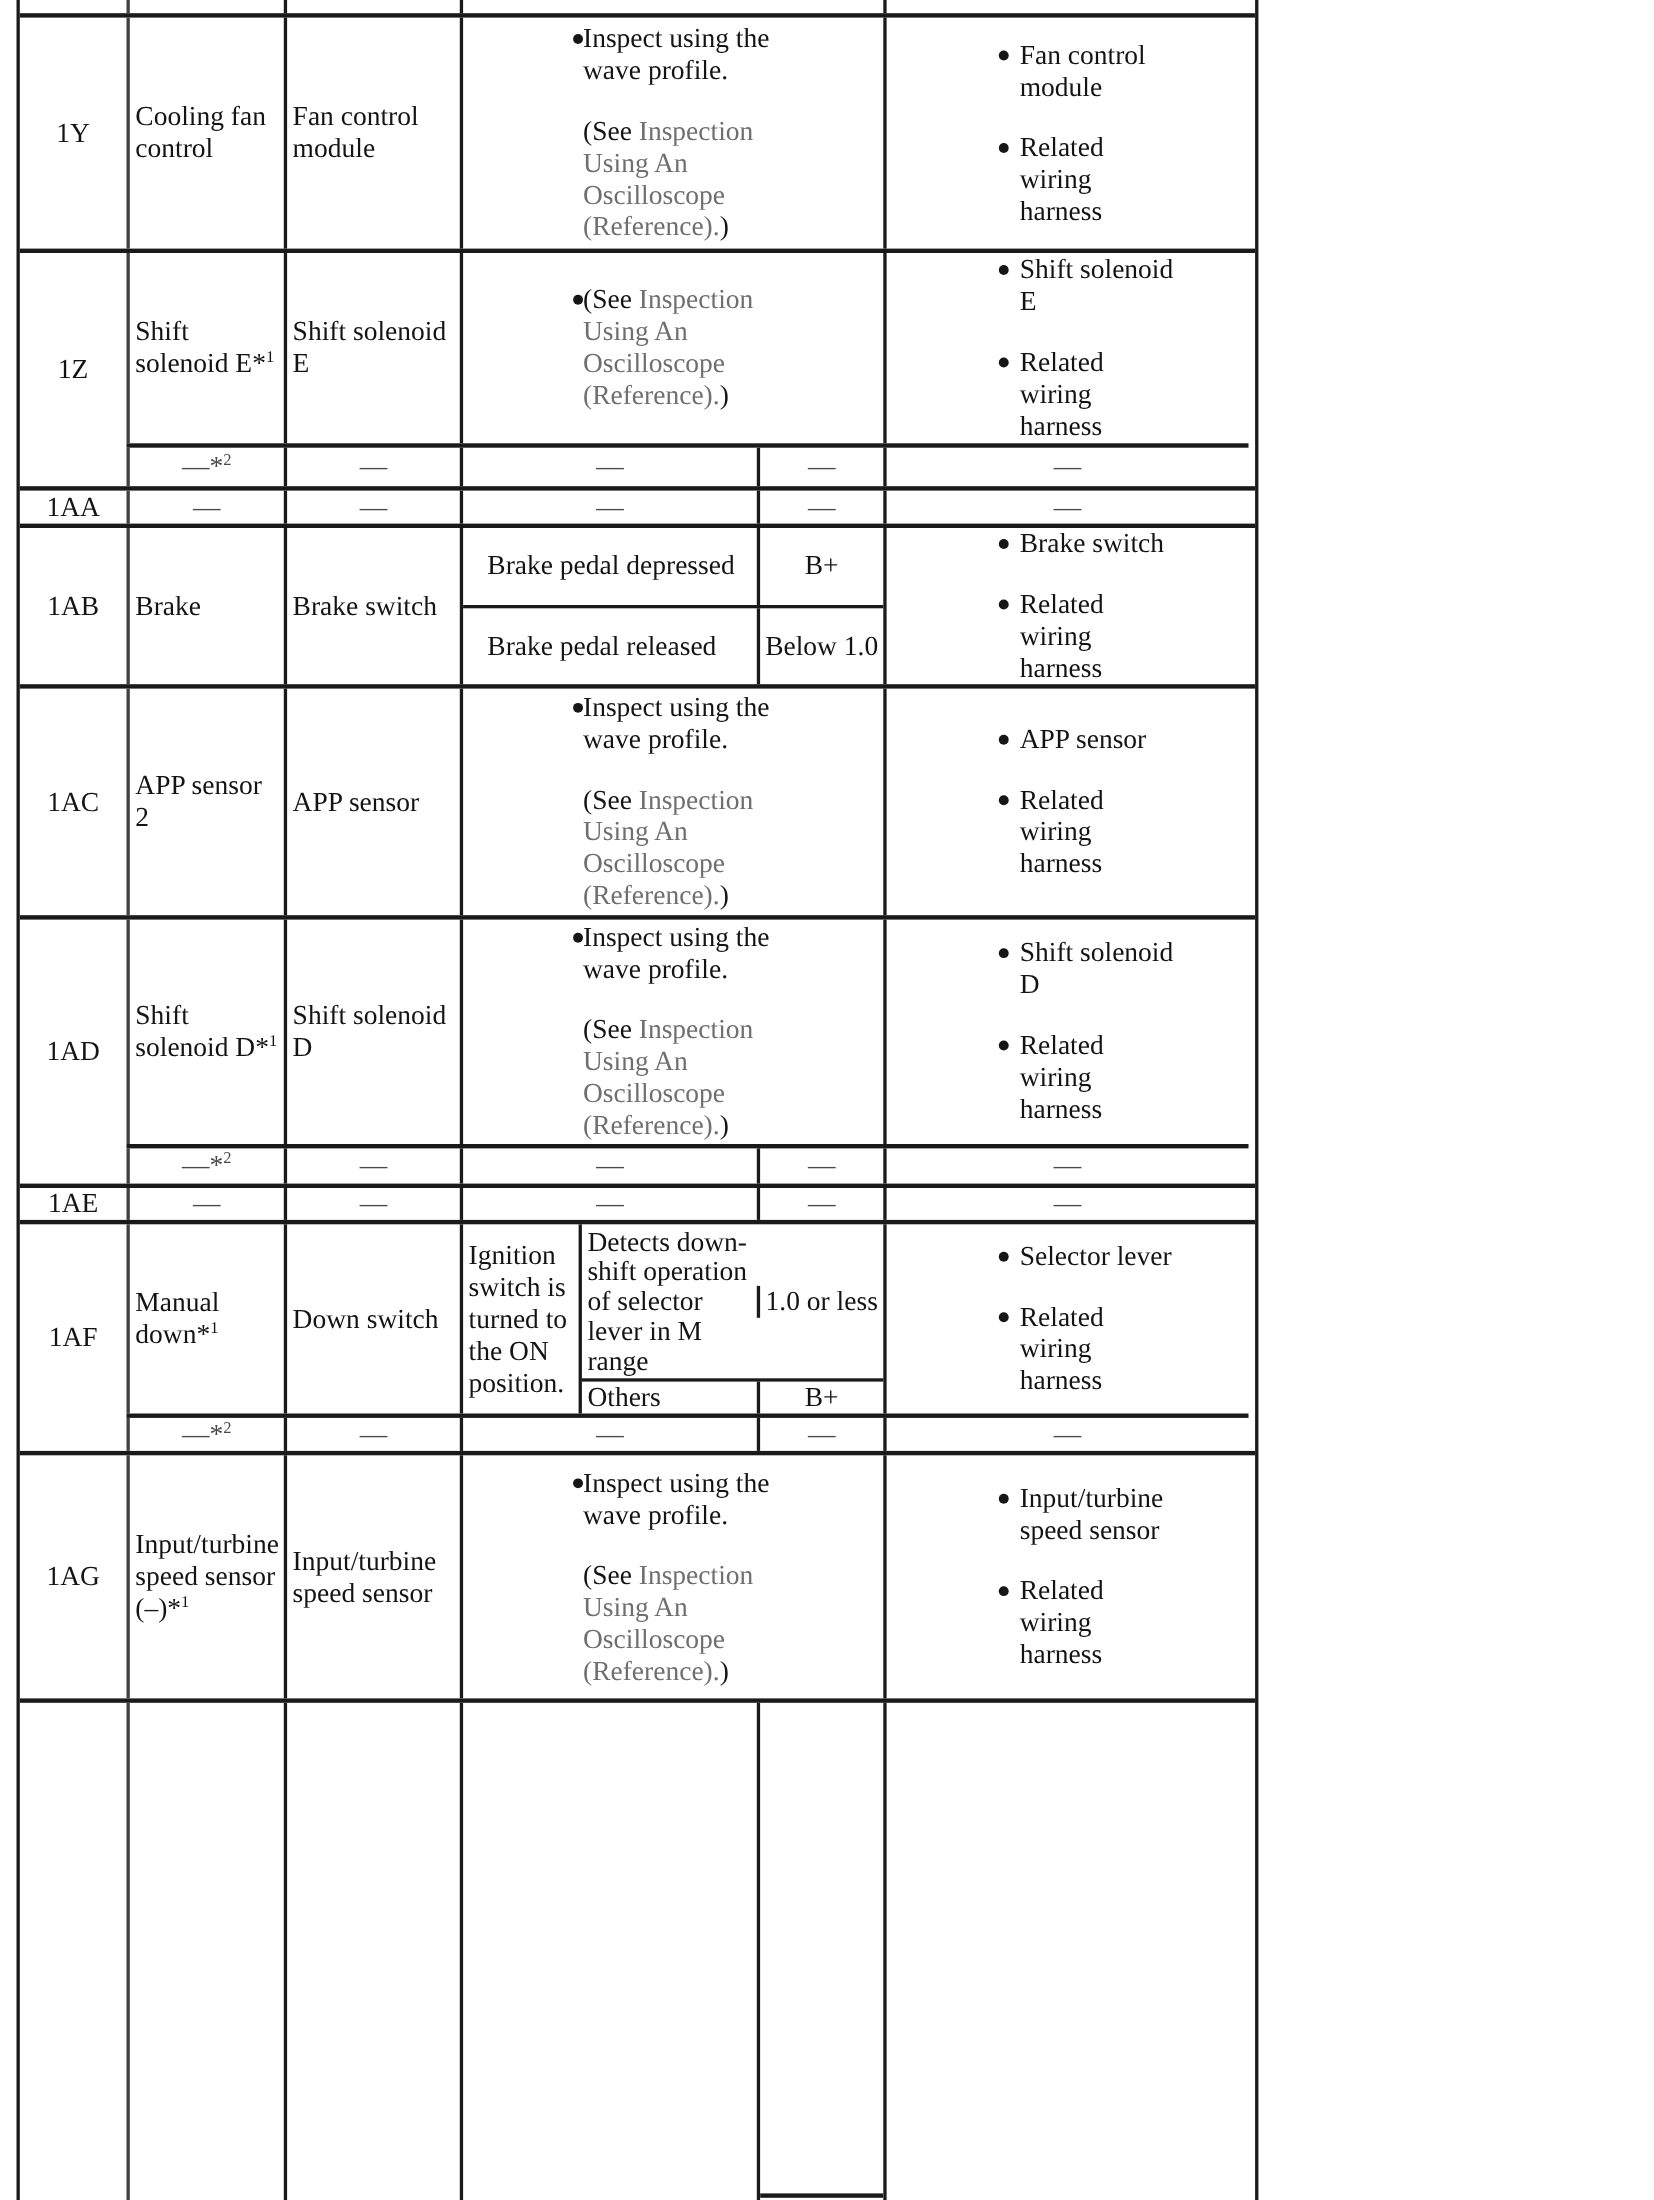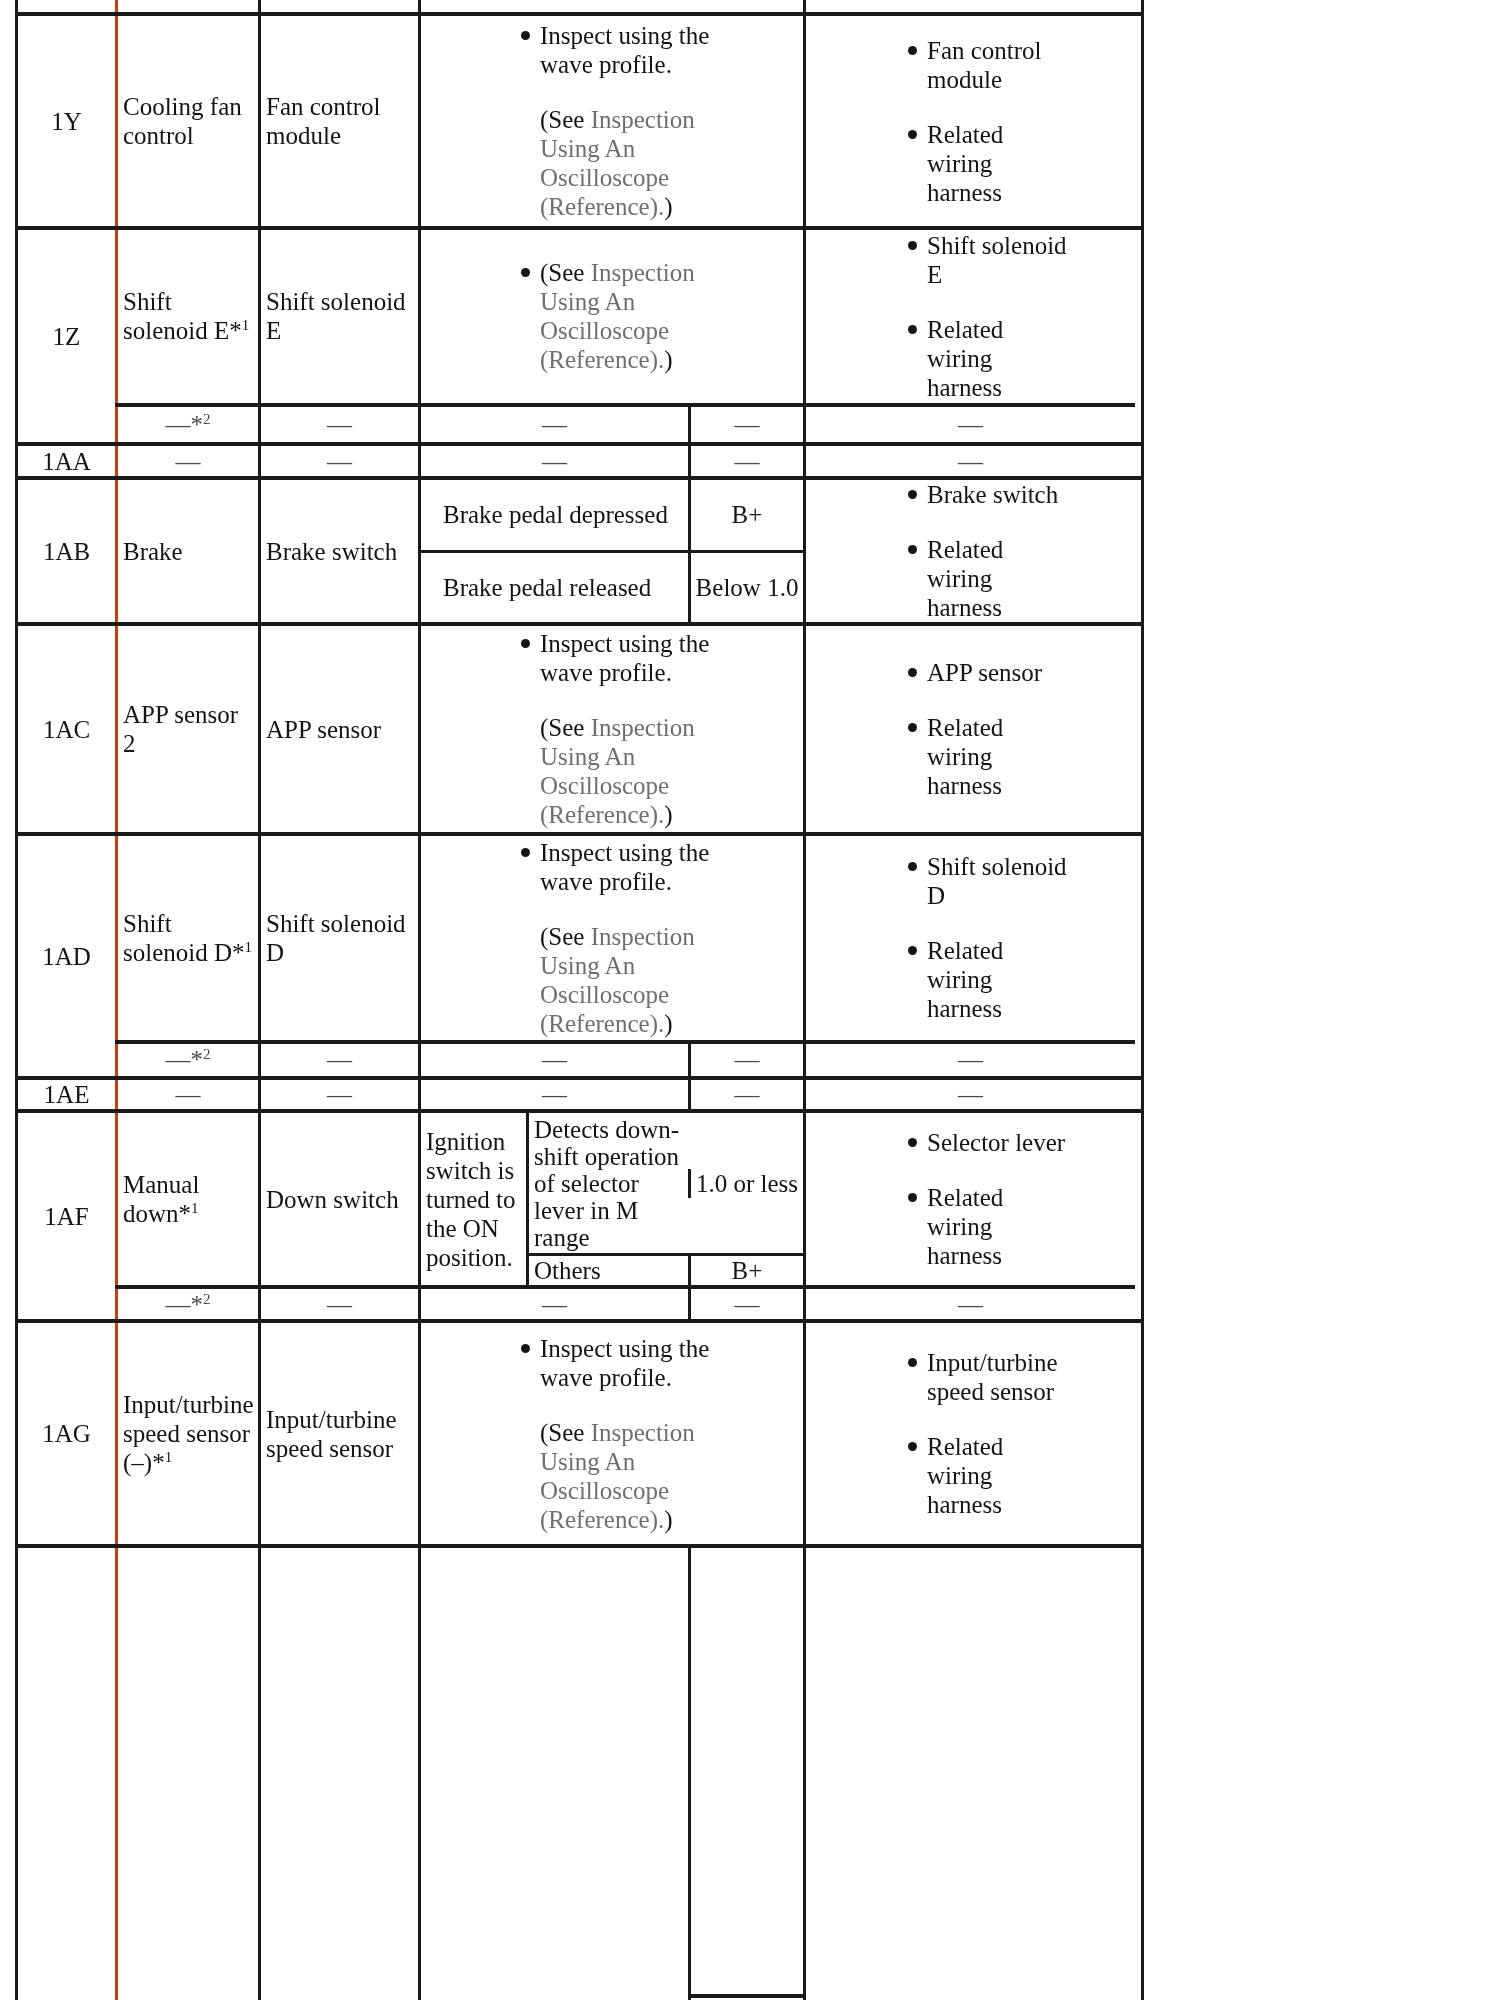--- a/index.html
+++ b/index.html
@@ -9,37 +9,37 @@
     font-size:25px;line-height:1.16;color:#141414;
   }
   #tbl{
     position:absolute;left:15px;top:0;width:1123px;
     border-left:3px solid #1a1a1a;border-right:3px solid #1a1a1a;
   }
   .trow,.rgroup{display:flex;box-sizing:border-box;border-top:4px solid #1a1a1a;align-items:stretch}
   .trow.first{border-top:none}
   .cell{box-sizing:border-box;display:flex;align-items:center;overflow:hidden}
   .c1{width:97px}
-  .c2{width:143px;border-left:3px solid #c2410c}
+  .c2{width:143px;border-left:3px solid #404040}
   .c3{width:160px;border-left:3px solid #1a1a1a}
   .c4{width:270px;border-left:3px solid #1a1a1a}
   .c5{width:115px;border-left:3px solid #1a1a1a}
   .c45{width:385px;border-left:3px solid #1a1a1a}
   .c6{width:332px;border-left:3px solid #1a1a1a}
   .center{justify-content:center;text-align:center}
   .left{justify-content:flex-start;padding-left:5px;padding-right:2px}
   .c2.left>div{width:137px}
   .c3.left>div{width:150px}
   
   .rg-right{box-sizing:border-box;width:1020px;display:flex;flex-direction:column}
   .irow{display:flex;box-sizing:border-box;align-items:stretch}
   .irow.note{border-top:4px solid #1a1a1a}
   
   .wave{flex-direction:column;justify-content:center;align-items:flex-start;padding-left:100px;gap:26px}
-  .wl{display:flex;gap:10px}
+  .wl{display:flex;}
   .blt{flex:0 0 9px;width:9px;height:9px;border-radius:50%;background:#161616;margin-top:10px}
   .blt.hide{visibility:hidden}
   .wtext{width:212px}
   .lnk{color:#6f6f6f;text-decoration-color:#6f6f6f;cursor:pointer}
   
   .act{flex-direction:column;justify-content:center;align-items:flex-start;padding-left:102px;gap:26px}
   .al{display:flex;gap:10px}
   .altext{width:142px}
   
   .c45sub{box-sizing:border-box;width:385px;border-left:3px solid #1a1a1a;display:flex}

